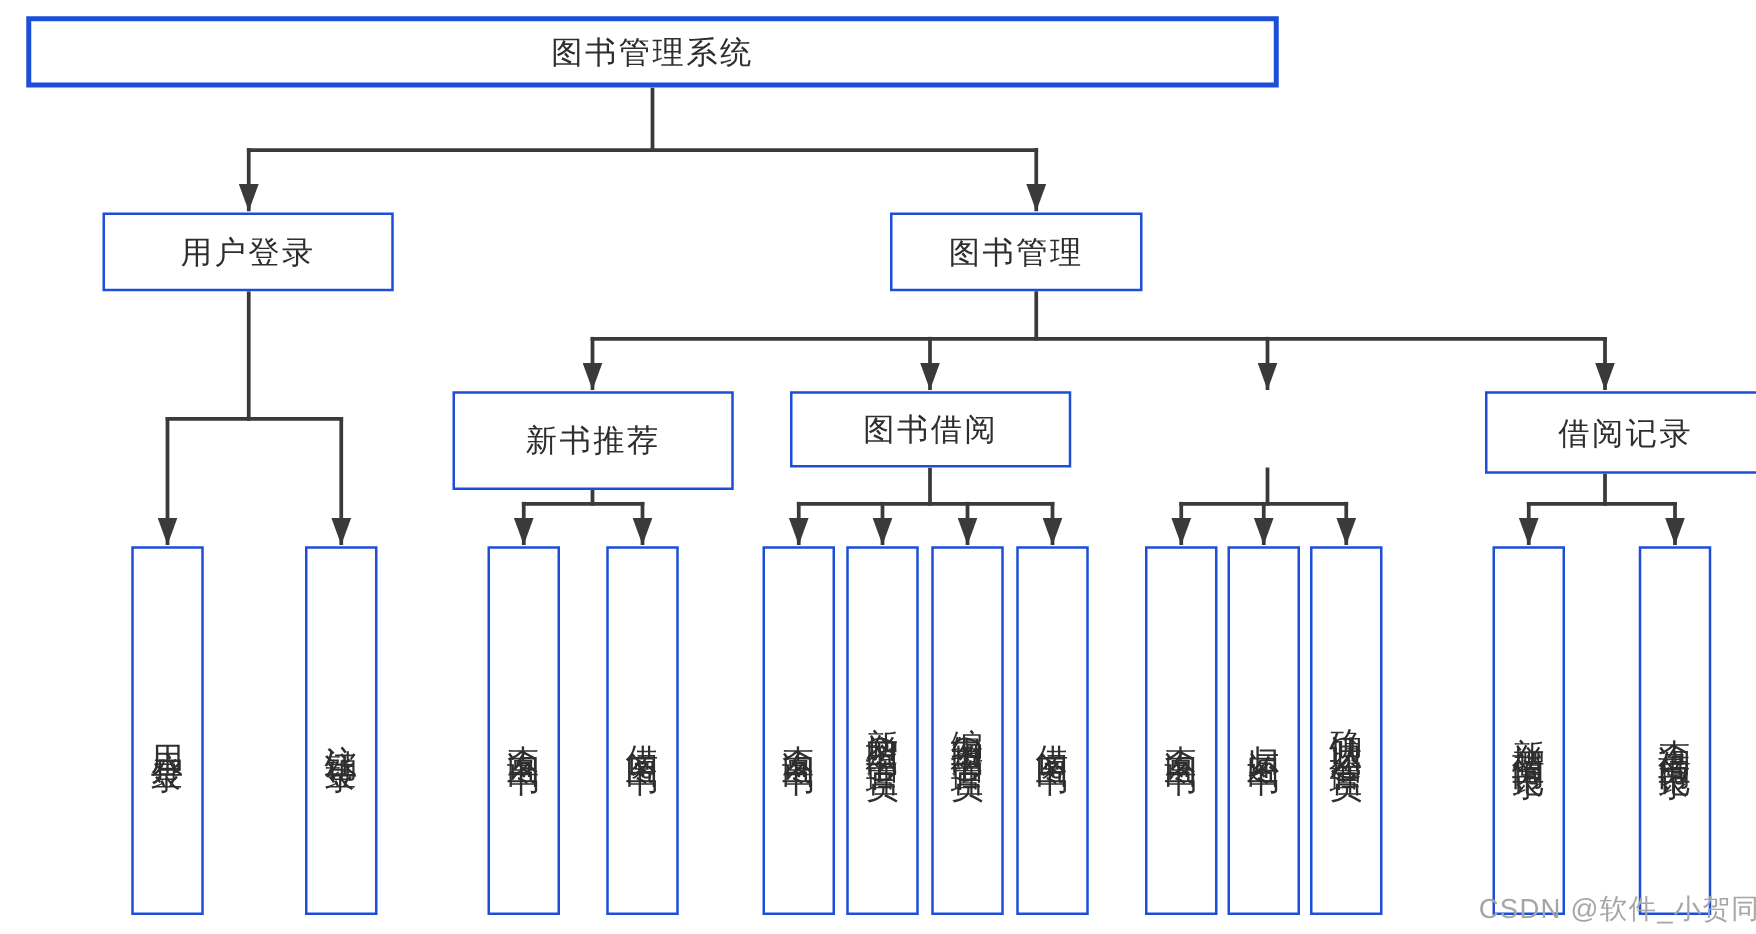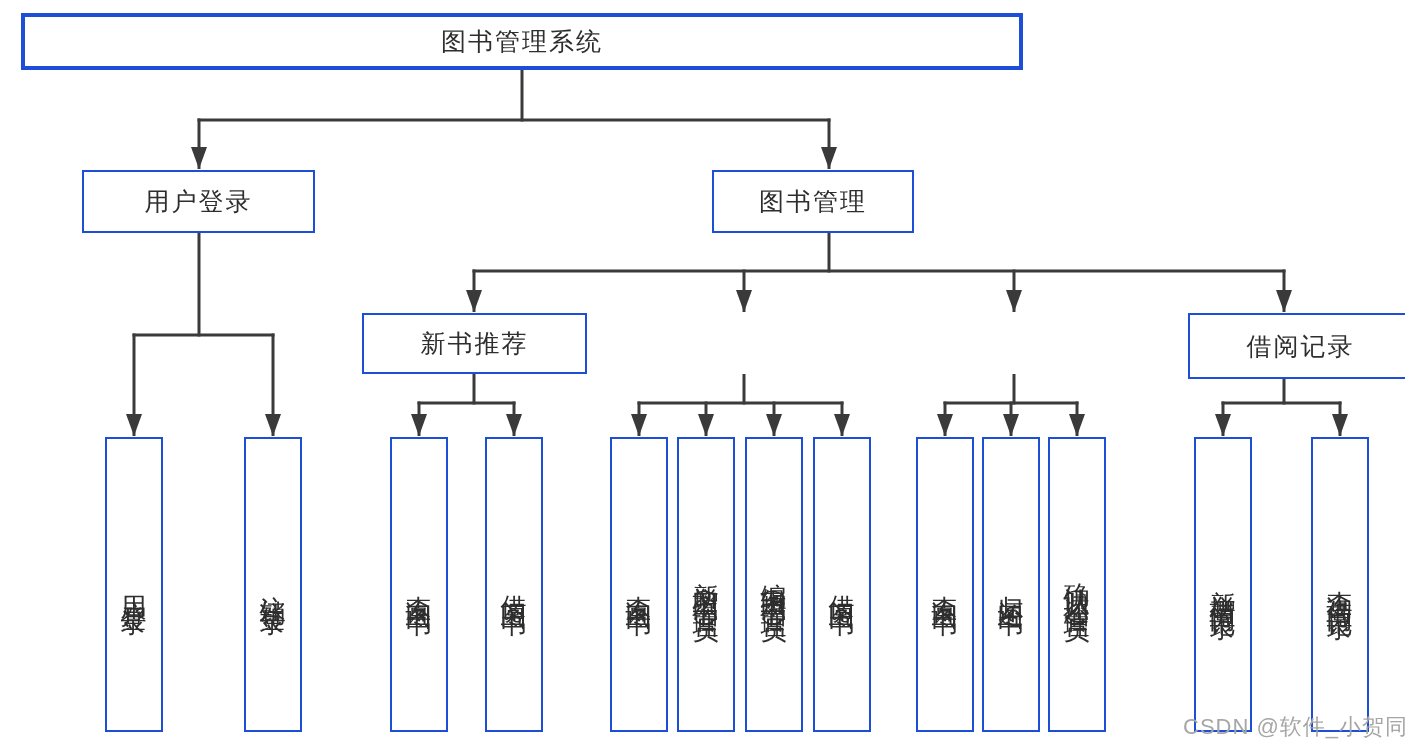--- a/index.html
+++ b/index.html
@@ -94,21 +94,22 @@
       <line x1="1223" y1="401.5" x2="1223" y2="436" marker-end="url(#ah)"></line>
       <line x1="1340" y1="401.5" x2="1340" y2="436" marker-end="url(#ah)"></line>
     </g>
   </svg>
 
   <div class="box h root" style="left:21px;top:13px;width:1002px;height:57px">图书管理系统</div>
 
   <div class="box h" style="left:82px;top:170px;width:233px;height:63px">用户登录</div>
   <div class="box h" style="left:712px;top:170px;width:202px;height:63px">图书管理</div>
 
-  <div class="box h" style="left:362px;top:313px;width:225px;height:61px">新书推荐</div>
+  <div class="box h" style="left:362px;top:313px;width:225px;height:79px">新书推荐</div>
+  <div class="box h" style="left:632px;top:313px;width:225px;height:61px">图书借阅</div>
   <div class="box h" style="left:1188px;top:313px;width:225px;height:66px">借阅记录</div>
 
   <div class="box v" style="left:105px;top:437px;width:58px;height:295px">用户登录</div>
   <div class="box v" style="left:244px;top:437px;width:58px;height:295px">注销登录</div>
 
   <div class="box v" style="left:390px;top:437px;width:58px;height:295px">查询图书</div>
   <div class="box v" style="left:485px;top:437px;width:58px;height:295px">借阅图书</div>
 
   <div class="box v" style="left:610px;top:437px;width:58px;height:295px">查询图书</div>
   <div class="box v" style="left:677px;top:437px;width:58px;height:295px">新增图书（管理员）</div>

